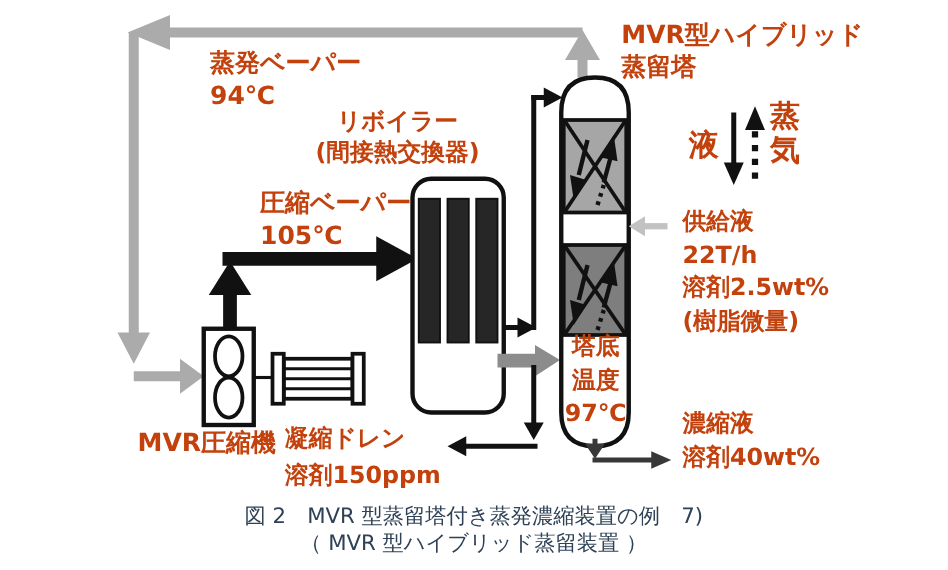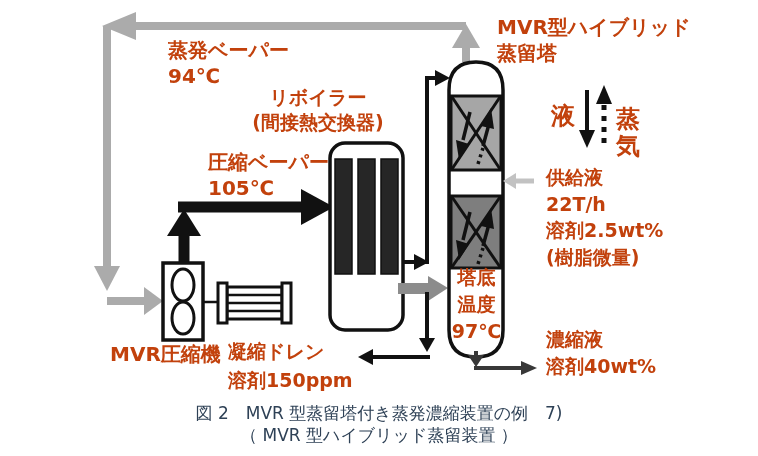--- a/index.html
+++ b/index.html
@@ -154,21 +154,21 @@
 (間接熱交換器)</div>
 
   <div class="label big" style="left:175px;top:149px;margin-left:33px;">圧縮ベーパー
 105℃</div>
 
   <div class="label big" style="left:497px;top:14px;">MVR型ハイブリッド
 蒸留塔</div>
 
   <div class="label legend" style="left:551px;top:101px;">液</div>
 
-  <div class="label legend" id="legend-vapor" style="left:616px;top:106px;">蒸気</div>
+  <div class="label legend" id="legend-vapor" style="left:616px;top:80px;">蒸気</div>
 
   <div class="label" style="left:546px;top:164px;line-height:1.4;">供給液
 22T/h
 溶剤2.5wt%
 (樹脂微量)</div>
 
   <div class="label center" style="left:449px;top:264px;width:55px;line-height:1.42;">塔底
 温度
 97℃</div>
 

